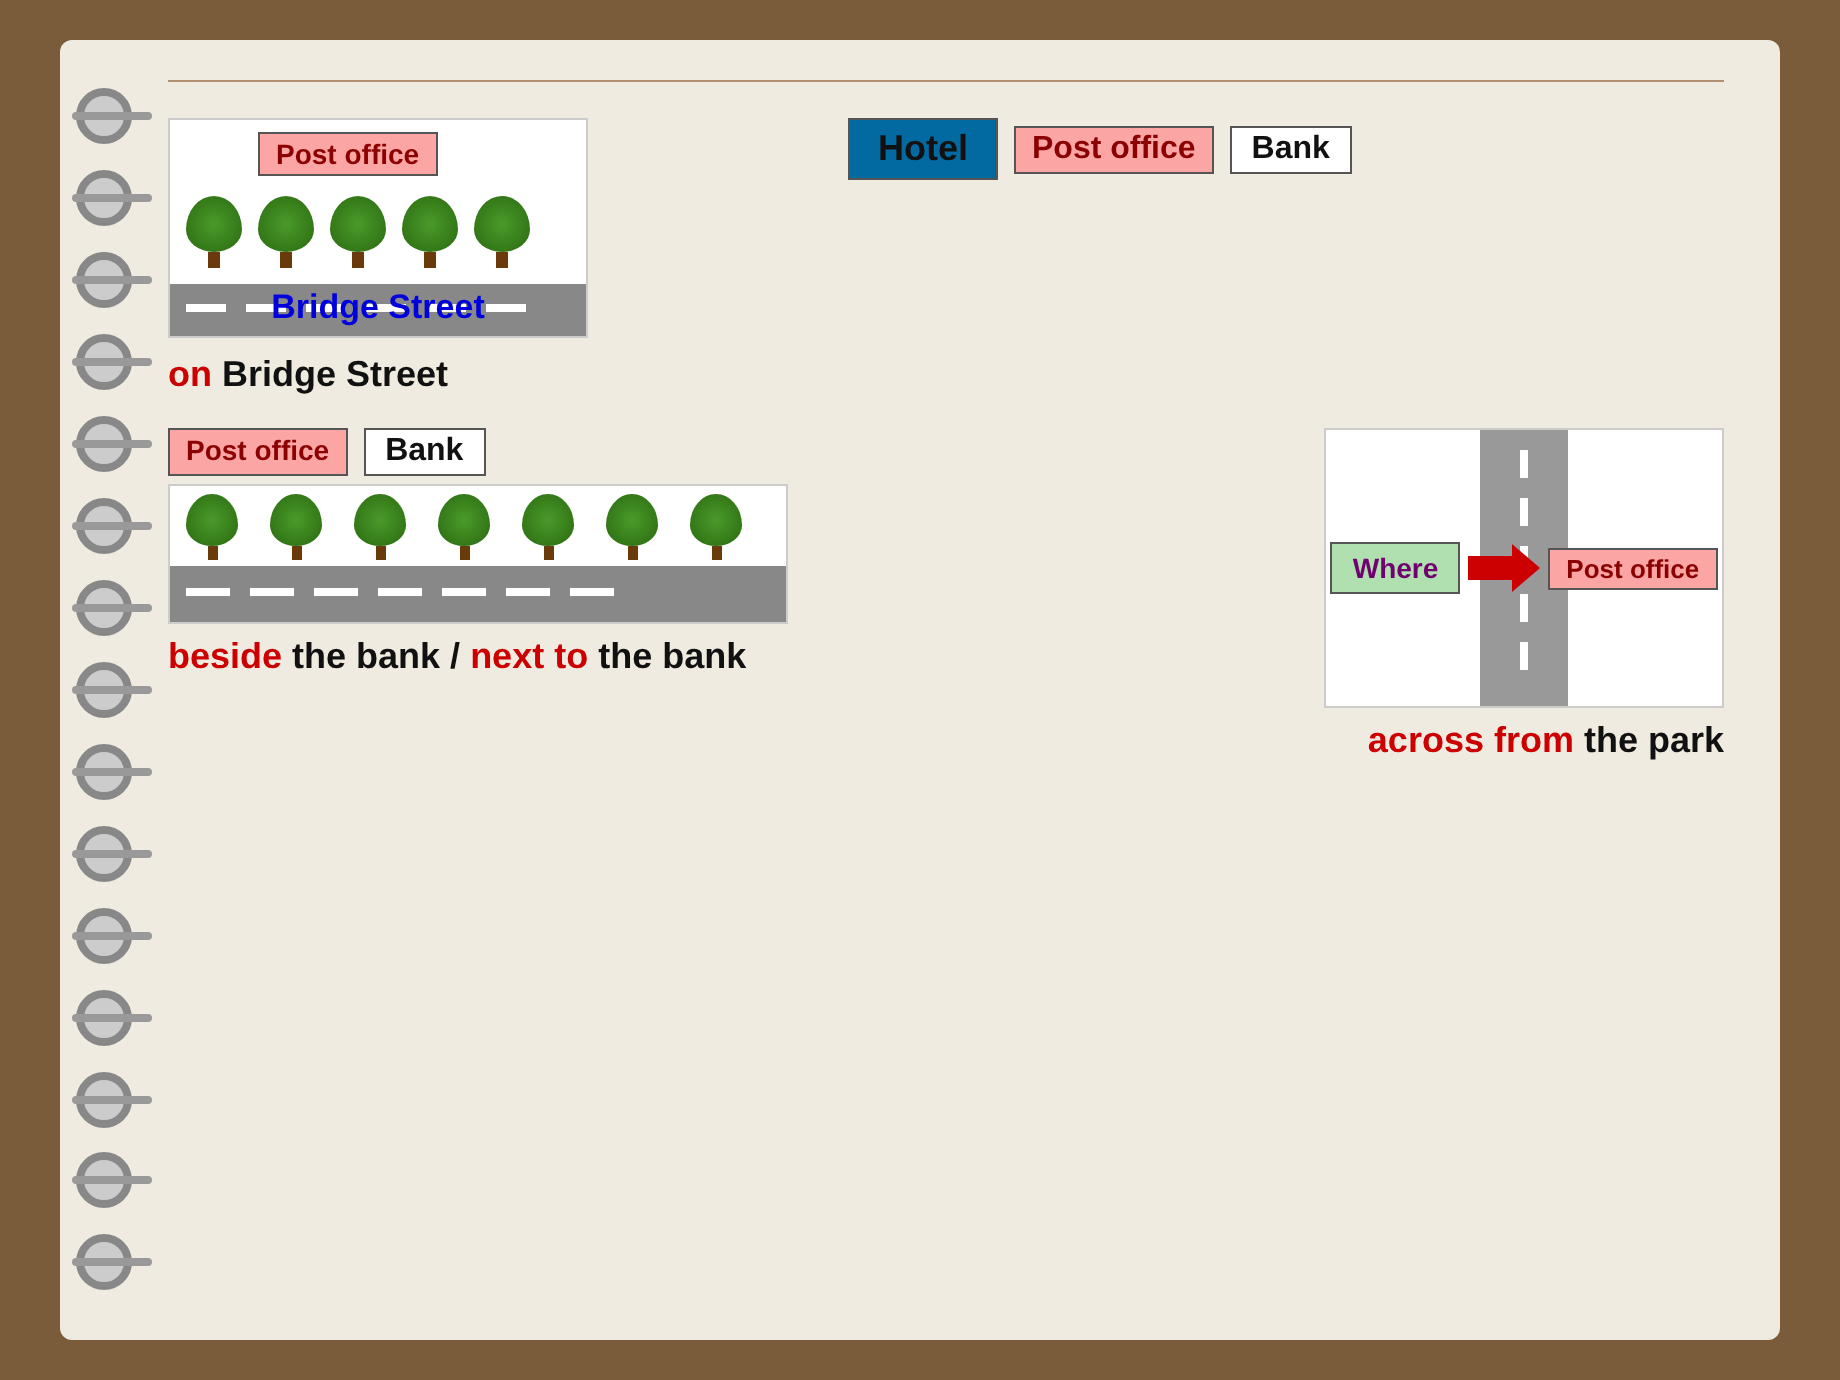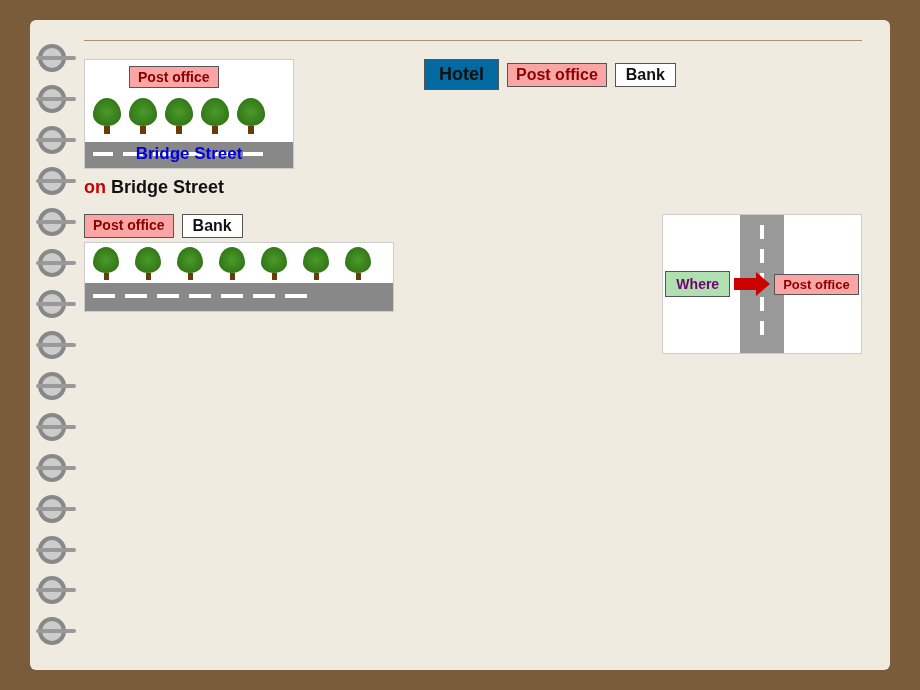--- a/index.html
+++ b/index.html
@@ -302,20 +302,23 @@
               <div style="width:22px;height:4px;background:white;"></div>
               <div style="width:22px;height:4px;background:white;"></div>
               <div style="width:22px;height:4px;background:white;"></div>
               <div style="width:22px;height:4px;background:white;"></div>
               <div style="width:22px;height:4px;background:white;"></div>
               <div style="width:22px;height:4px;background:white;"></div>
             </div>
           </div>
         </div>
 
+        <div class="caption-line" style="margin-top:6px;">
+          <span class="red">beside</span><span class="dark"> the bank / </span><span class="red">next to</span><span class="dark"> the bank</span>
+        </div>
       </div>
 
       <div style="flex:1; display:flex; flex-direction:column; align-items:flex-end;">
 
         <div style="width:200px; height:140px; background:white; border:1px solid #ccc; position:relative; overflow:hidden;">
 
           <div style="position:absolute; top:0; bottom:0; left:50%; transform:translateX(-50%); width:44px; background:#999;"></div>
 
           <div style="position:absolute; top:0; bottom:0; left:50%; transform:translateX(-50%); width:4px; display:flex; flex-direction:column; gap:10px; padding:10px 0; align-items:center;">
             <div style="width:4px;height:14px;background:white;"></div>
@@ -330,17 +333,20 @@
             <span class="label-park" style="font-size:14px;">Where</span>
 
             <svg width="36" height="24" viewBox="0 0 36 24">
               <polygon points="0,6 22,6 22,0 36,12 22,24 22,18 0,18" fill="#cc0000"></polygon>
             </svg>
 
             <span class="label-postoffice" style="font-size:13px;">Post office</span>
           </div>
         </div>
 
+        <div class="caption-line" style="margin-top:6px; text-align:right;">
+          <span class="red">across from</span><span class="dark"> the park</span>
+        </div>
       </div>
 
     </div>
   </div>
 </div>
 
 </body></html>

